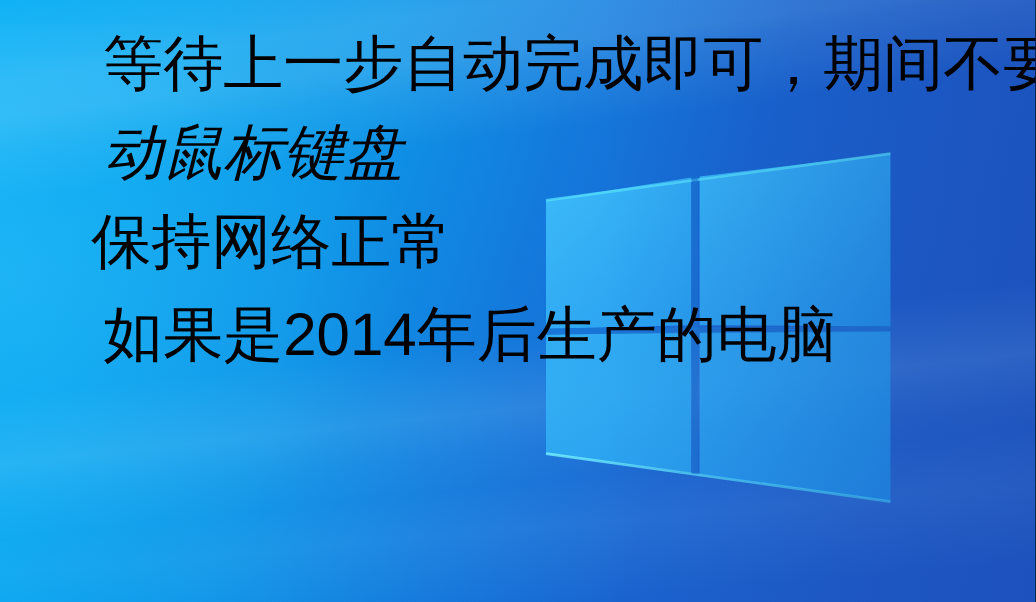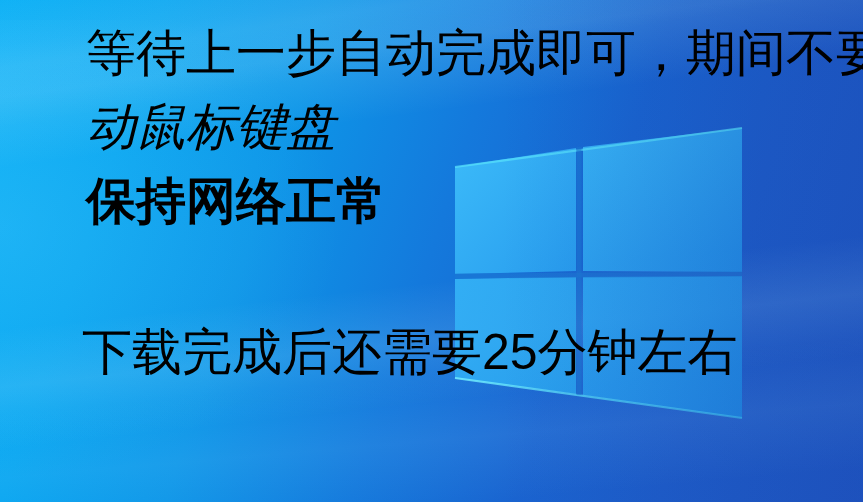--- a/index.html
+++ b/index.html
@@ -137,21 +137,21 @@
     color: #000000;
     font-size: 50px;
     line-height: 50px;
     letter-spacing: 0px;
     white-space: nowrap;
     font-weight: 400;
   }
 
   .line-1 { left: 86px; top: 28px; }
   .line-2 { left: 86px; top: 102px; font-style: italic; }
-  .line-3 { left: 86px; top: 176px; font-weight: bold; }
+  .line-3 { left: 76px; top: 176px; }
   .line-4 { left: 86px; top: 254px; }
   .line-5 { left: 82px; top: 327px; }
 </style>
 </head>
 <body>
 
 <div id="screen">
 
   <div class="glow-left"></div>
   <div class="ray ray-top"></div>
@@ -200,16 +200,16 @@
     <polyline points="579,147 579,395" fill="none" stroke="#1b79d4" stroke-width="5" opacity="0.55"></polyline>
     <polyline points="455,276 742,274" fill="none" stroke="#1b79d4" stroke-width="5" opacity="0.50"></polyline>
   </svg>
 
   <div class="vignette-right"></div>
 
   <div id="instructions">
     <div class="line line-1">等待上一步自动完成即可，期间不要</div>
     <div class="line line-2">动鼠标键盘</div>
     <div class="line line-3">保持网络正常</div>
-    <div class="line line-5">下载完成后还需要25分钟左右</div>
+    <div class="line line-4">如果是2014年后生产的电脑</div>
   </div>
 
 </div>
 
 </body></html>

